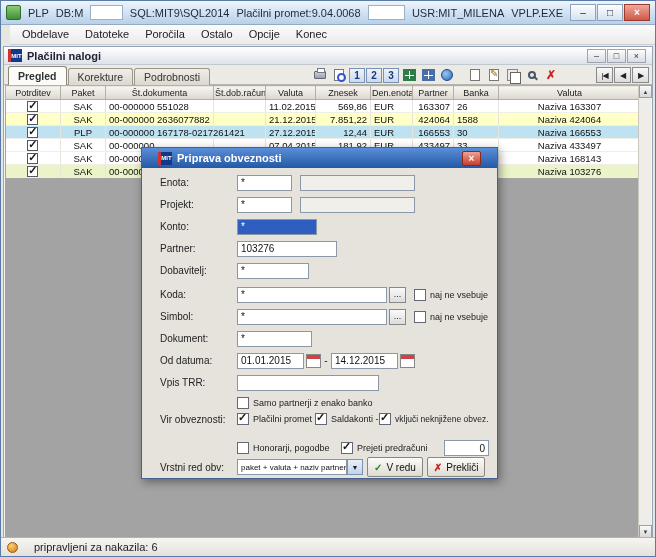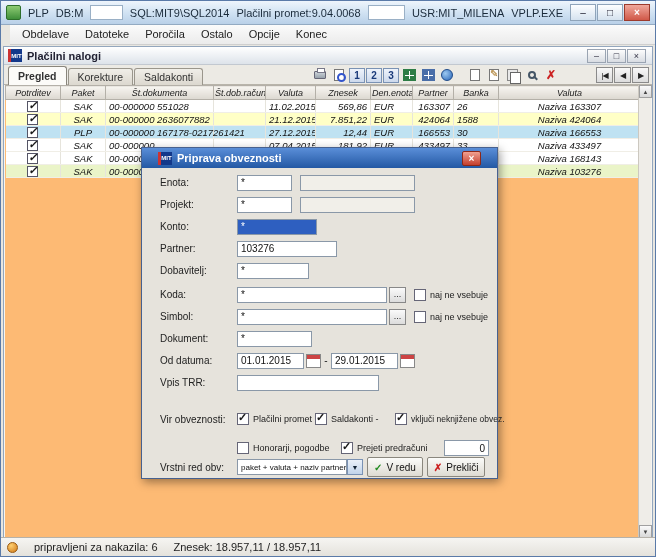--- a/index.html
+++ b/index.html
@@ -62,21 +62,21 @@
   .ic-table { width:13px; height:12px; background:#4a6ea8; position:relative; }
   .ic-globe { width:12px; height:12px; border-radius:50%; background:radial-gradient(circle at 35% 35%,#9cc8f0,#2a66b8); border:1px solid #1d4a8a; }
   .ic-copy { width:13px; height:13px; position:relative; }
   .ic-copy::before { content:""; position:absolute; left:0; top:0; width:9px; height:10px; background:#e8e8e8; border:1px solid #888; }
   .ic-copy::after { content:""; position:absolute; left:3px; top:3px; width:9px; height:10px; background:#fff; border:1px solid #666; }
   .ic-search { width:8px; height:8px; border:2px solid #456; border-radius:50%; position:relative; }
   .ic-search::after { content:""; position:absolute; width:5px; height:2px; background:#456; transform:rotate(45deg); right:-4px; bottom:-2px; }
   .ic-x { color:#c22; font-weight:bold; font-size:12px; }
 
   
-  .gridwrap { position:absolute; top:38px; left:1px; right:1px; bottom:15px; background:#fdba74;font-style:italic; }
+  .gridwrap { position:absolute; top:38px; left:1px; right:1px; bottom:15px; background:#a3a3a3; }
   table.grid { border-collapse:collapse; table-layout:fixed; width:635px; }
   .grid th { height:14px; background:linear-gradient(#f7f5f1,#dcd8d0); border:1px solid #b4b0a8;
     font-weight:normal; color:#222; font-size:9px; padding:0 1px; overflow:hidden; white-space:nowrap; }
   .grid td { height:13px; border-right:1px solid #e6e4dc; border-bottom:1px solid #f0eee6;
     padding:0 3px; color:#111; font-size:9.5px; white-space:nowrap; overflow:hidden; background:#fff; }
   .grid td.ovf { overflow:visible; }
   .grid tr.yellow td { background:#ffffc6; }
   .grid tr.selrow td { background:#bfe2f2; }
   .grid tr.green td { background:#eaf4c8; }
   td.c { text-align:center; } td.r { text-align:right; }
@@ -116,21 +116,21 @@
   .tb.dis { background:#f1efe9; }
   .tb.sel { background:#2e5fc0; color:#fff; }
   .w45{width:45px}.w55{width:55px}.w67{width:67px}.w72{width:72px}.w75{width:75px}.w80{width:80px}
   .w100{width:100px}.w110{width:110px}.w115{width:115px}.w126{width:126px}.w142{width:142px}.w150{width:150px}
   .ml8 { margin-left:8px; } .ml4 { margin-left:4px; }
   .browse { width:17px; height:16px; margin-left:2px; background:linear-gradient(#fafafa,#dcdcdc); border:1px solid #888;
     font-size:9px; display:flex; align-items:center; justify-content:center; line-height:5px; }
   .cblabel { margin-left:4px; white-space:nowrap; }
   .s9 { font-size:9px; } .s85 { font-size:8.5px; }
   .vgroup { display:flex; align-items:center; flex:none; }
-  .g1 { width:78px; } .g2 { width:80px; }
+  .g1 { width:78px; } .g2 { width:64px; }
   .cal { width:15px; height:14px; margin-left:2px; background:#fff; border:1px solid #888; position:relative; }
   .cal::before { content:""; position:absolute; left:0; right:0; top:0; height:4px; background:#c44; }
   .dash { width:10px; text-align:center; }
   .combo { display:flex; align-items:center; }
   .combo .tb { flex:1; font-size:8px; }
   .drop { width:16px; height:16px; background:linear-gradient(#eaf0f8,#c2d4ea); border:1px solid #7a92b4;
     font-size:7px; display:flex; align-items:center; justify-content:center; color:#123; }
   .dbtn { height:20px; display:flex; align-items:center; justify-content:center; gap:4px;
     background:linear-gradient(#fbfbf9,#dedbd2); border:1px solid #8a877e; border-radius:2px; padding:0 6px; font-size:10px; color:#111; }
   .gcheck { color:#1e8a1e; font-weight:bold; }
@@ -177,21 +177,21 @@
         <span class="cbtn">–</span>
         <span class="cbtn">□</span>
         <span class="cbtn">×</span>
       </span>
     </div>
 
     <div class="tabrow">
       <span class="tabs">
         <span class="tab active">Pregled</span>
         <span class="tab">Korekture</span>
-        <span class="tab">Saldakonti</span>
+        <span class="tab">Podrobnosti</span>
       </span>
       <span class="toolbar">
         <span class="tbtn">
             <span class="ic-printer"></span>
           </span>
         <span class="tbtn">
             <span class="ic-preview"></span>
           </span>
         <span class="num-btn">1</span>
         <span class="num-btn">2</span>
@@ -404,29 +404,34 @@
       <div class="frow" style="top:162px">
         <span class="flabel">Dokument:</span>
         <span class="tb w75">*</span>
       </div>
 
       <div class="frow" style="top:184px">
         <span class="flabel">Od datuma:</span>
         <span class="tb w67">01.01.2015</span>
         <span class="cal"></span>
         <span class="dash">-</span>
-        <span class="tb w67">29.01.2015</span>
+        <span class="tb w67">14.12.2015</span>
         <span class="cal"></span>
       </div>
 
       <div class="frow" style="top:206px">
         <span class="flabel">Vpis TRR:</span>
         <span class="tb w142"></span>
       </div>
 
+      <div class="frow" style="top:228px;height:14px">
+        <span class="flabel"></span>
+        <span class="cb"></span>
+        <span class="cblabel s9">Samo partnerji z enako banko</span>
+      </div>
 
       <div class="frow" style="top:244px;height:14px">
         <span class="flabel">Vir obveznosti:</span>
         <span class="vgroup g1">
           <span class="cb checked"></span>
           <span class="cblabel s9">Plačilni promet</span>
         </span>
         <span class="vgroup g2">
           <span class="cb checked"></span>
           <span class="cblabel s9">Saldakonti -</span>
@@ -466,16 +471,15 @@
           <span>Prekliči</span>
         </span>
       </div>
 
     </div>
   </div>
 
   <div class="statusbar">
     <span class="sicon"></span>
     <span>pripravljeni za nakazila: 6</span>
-    <span>Znesek: 18.957,11 / 18.957,11</span>
   </div>
 
 </div>
 
 </body></html>

